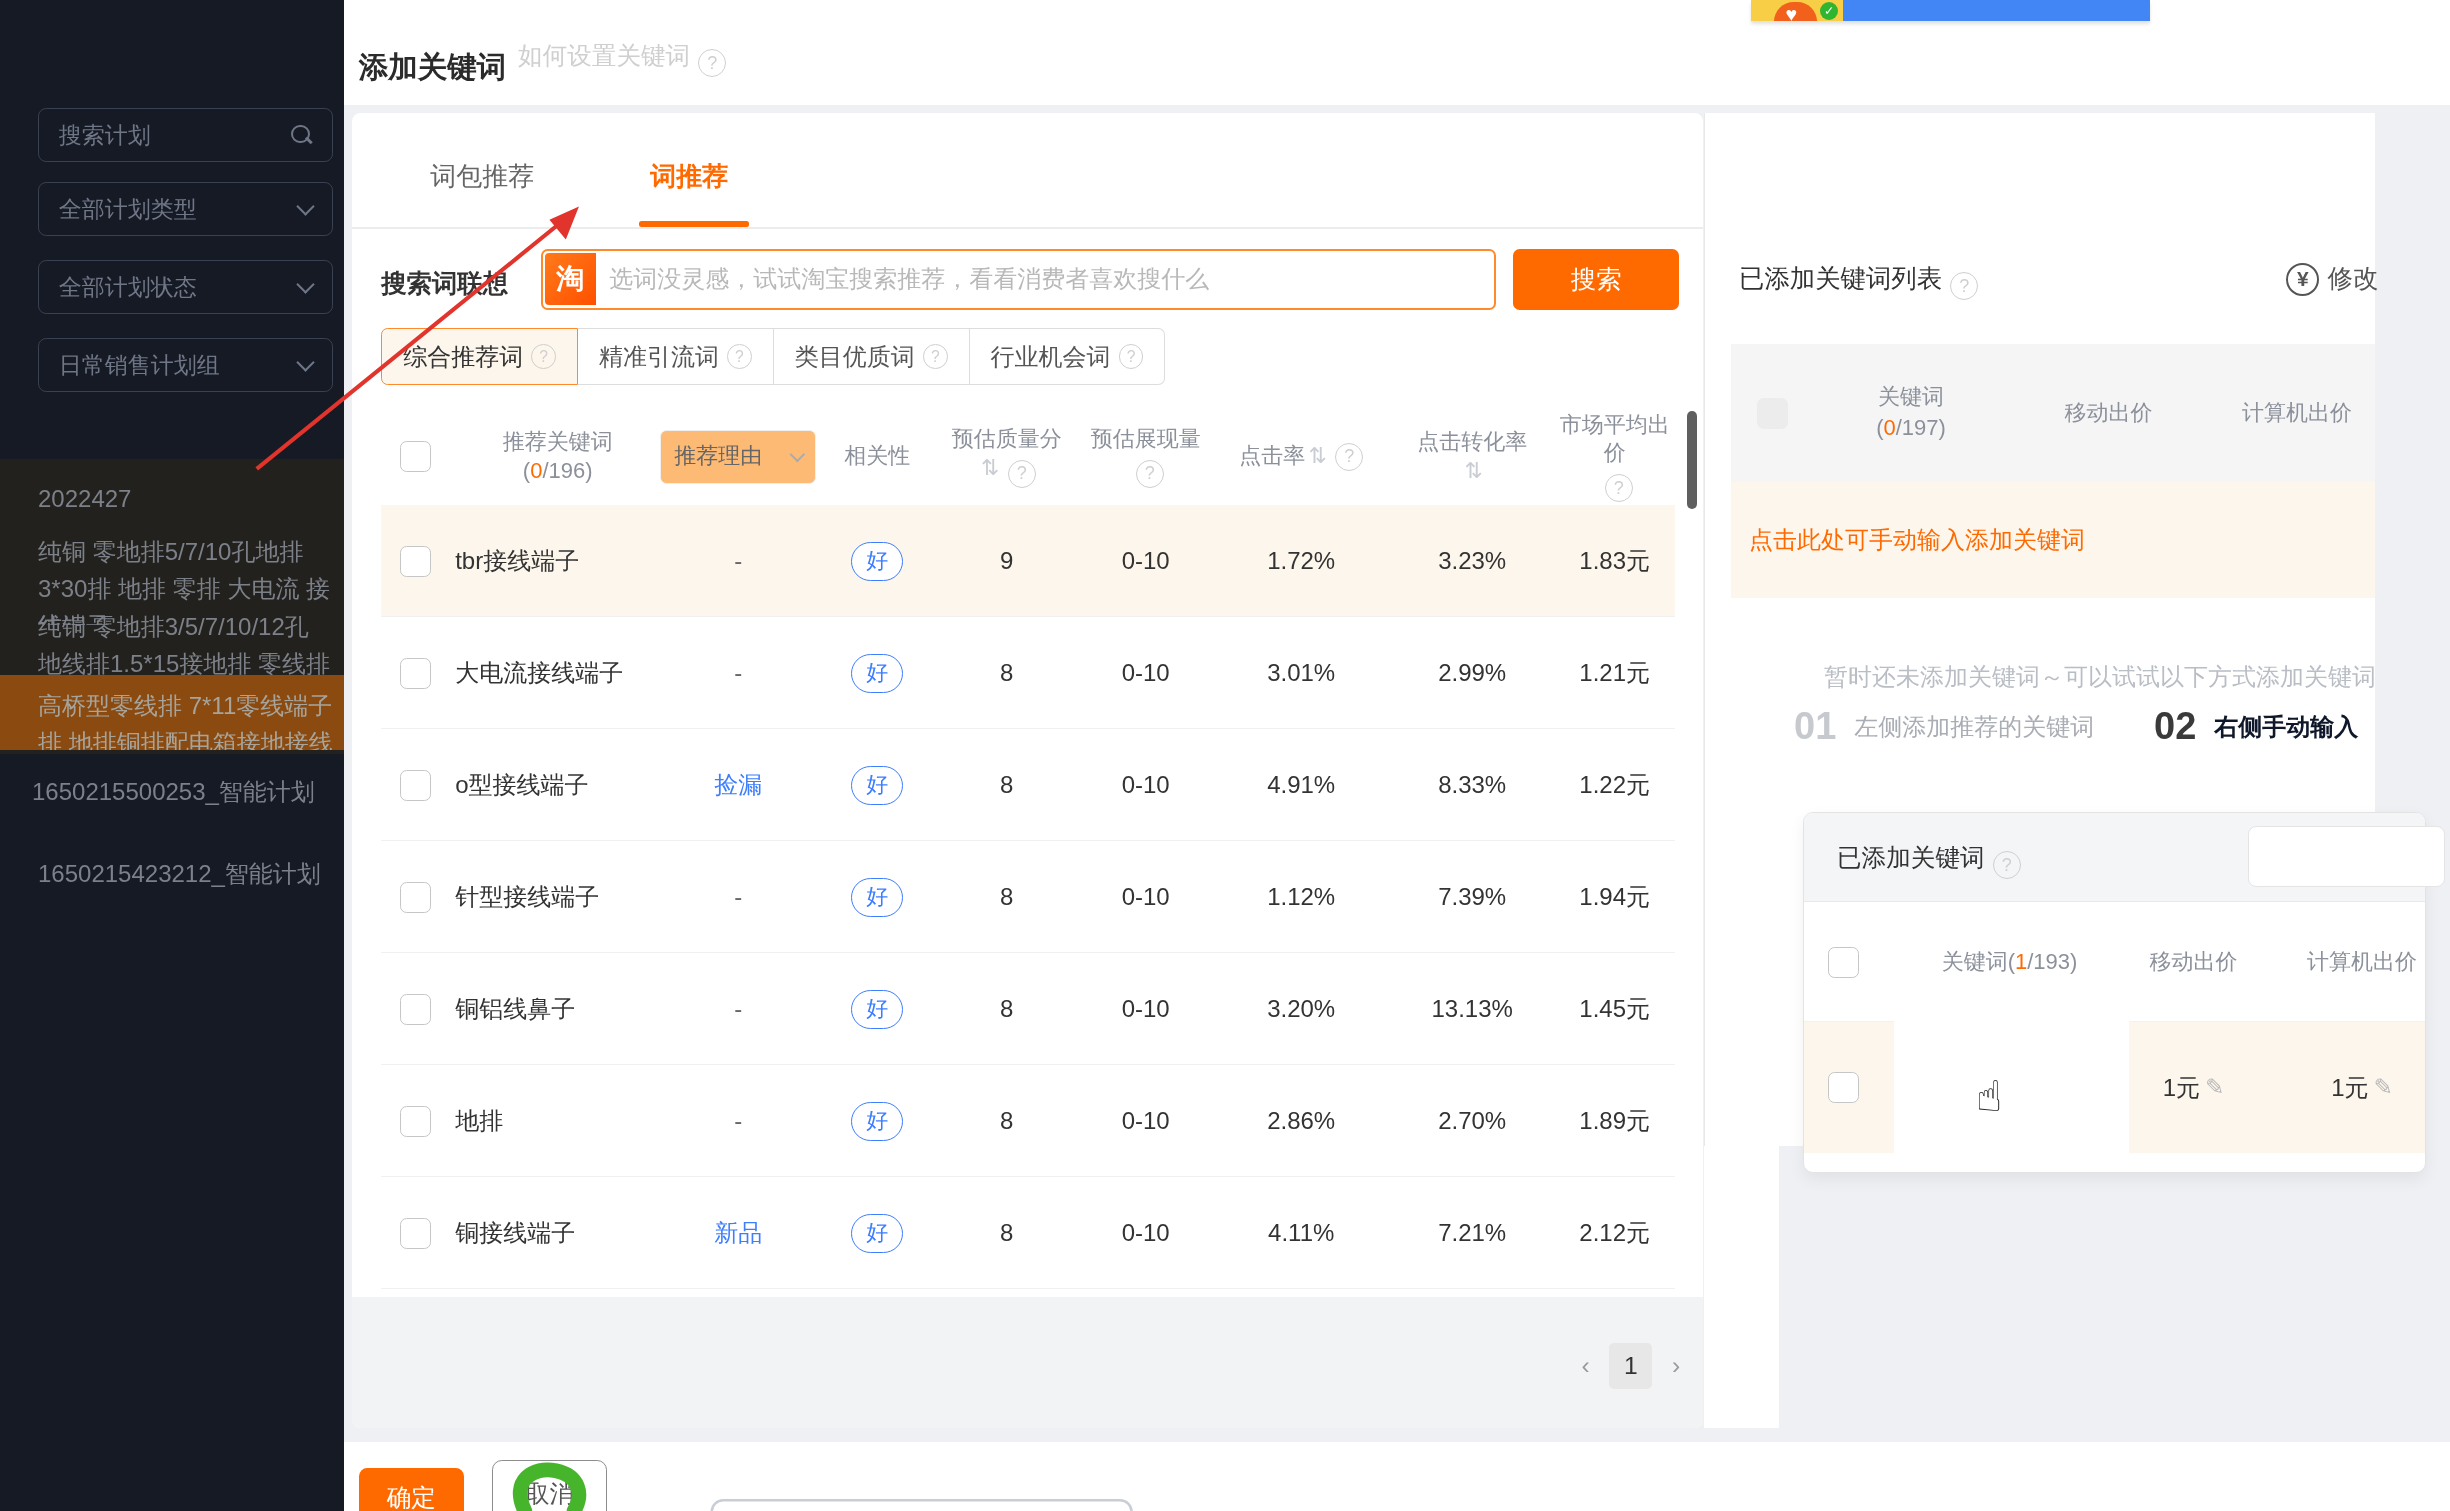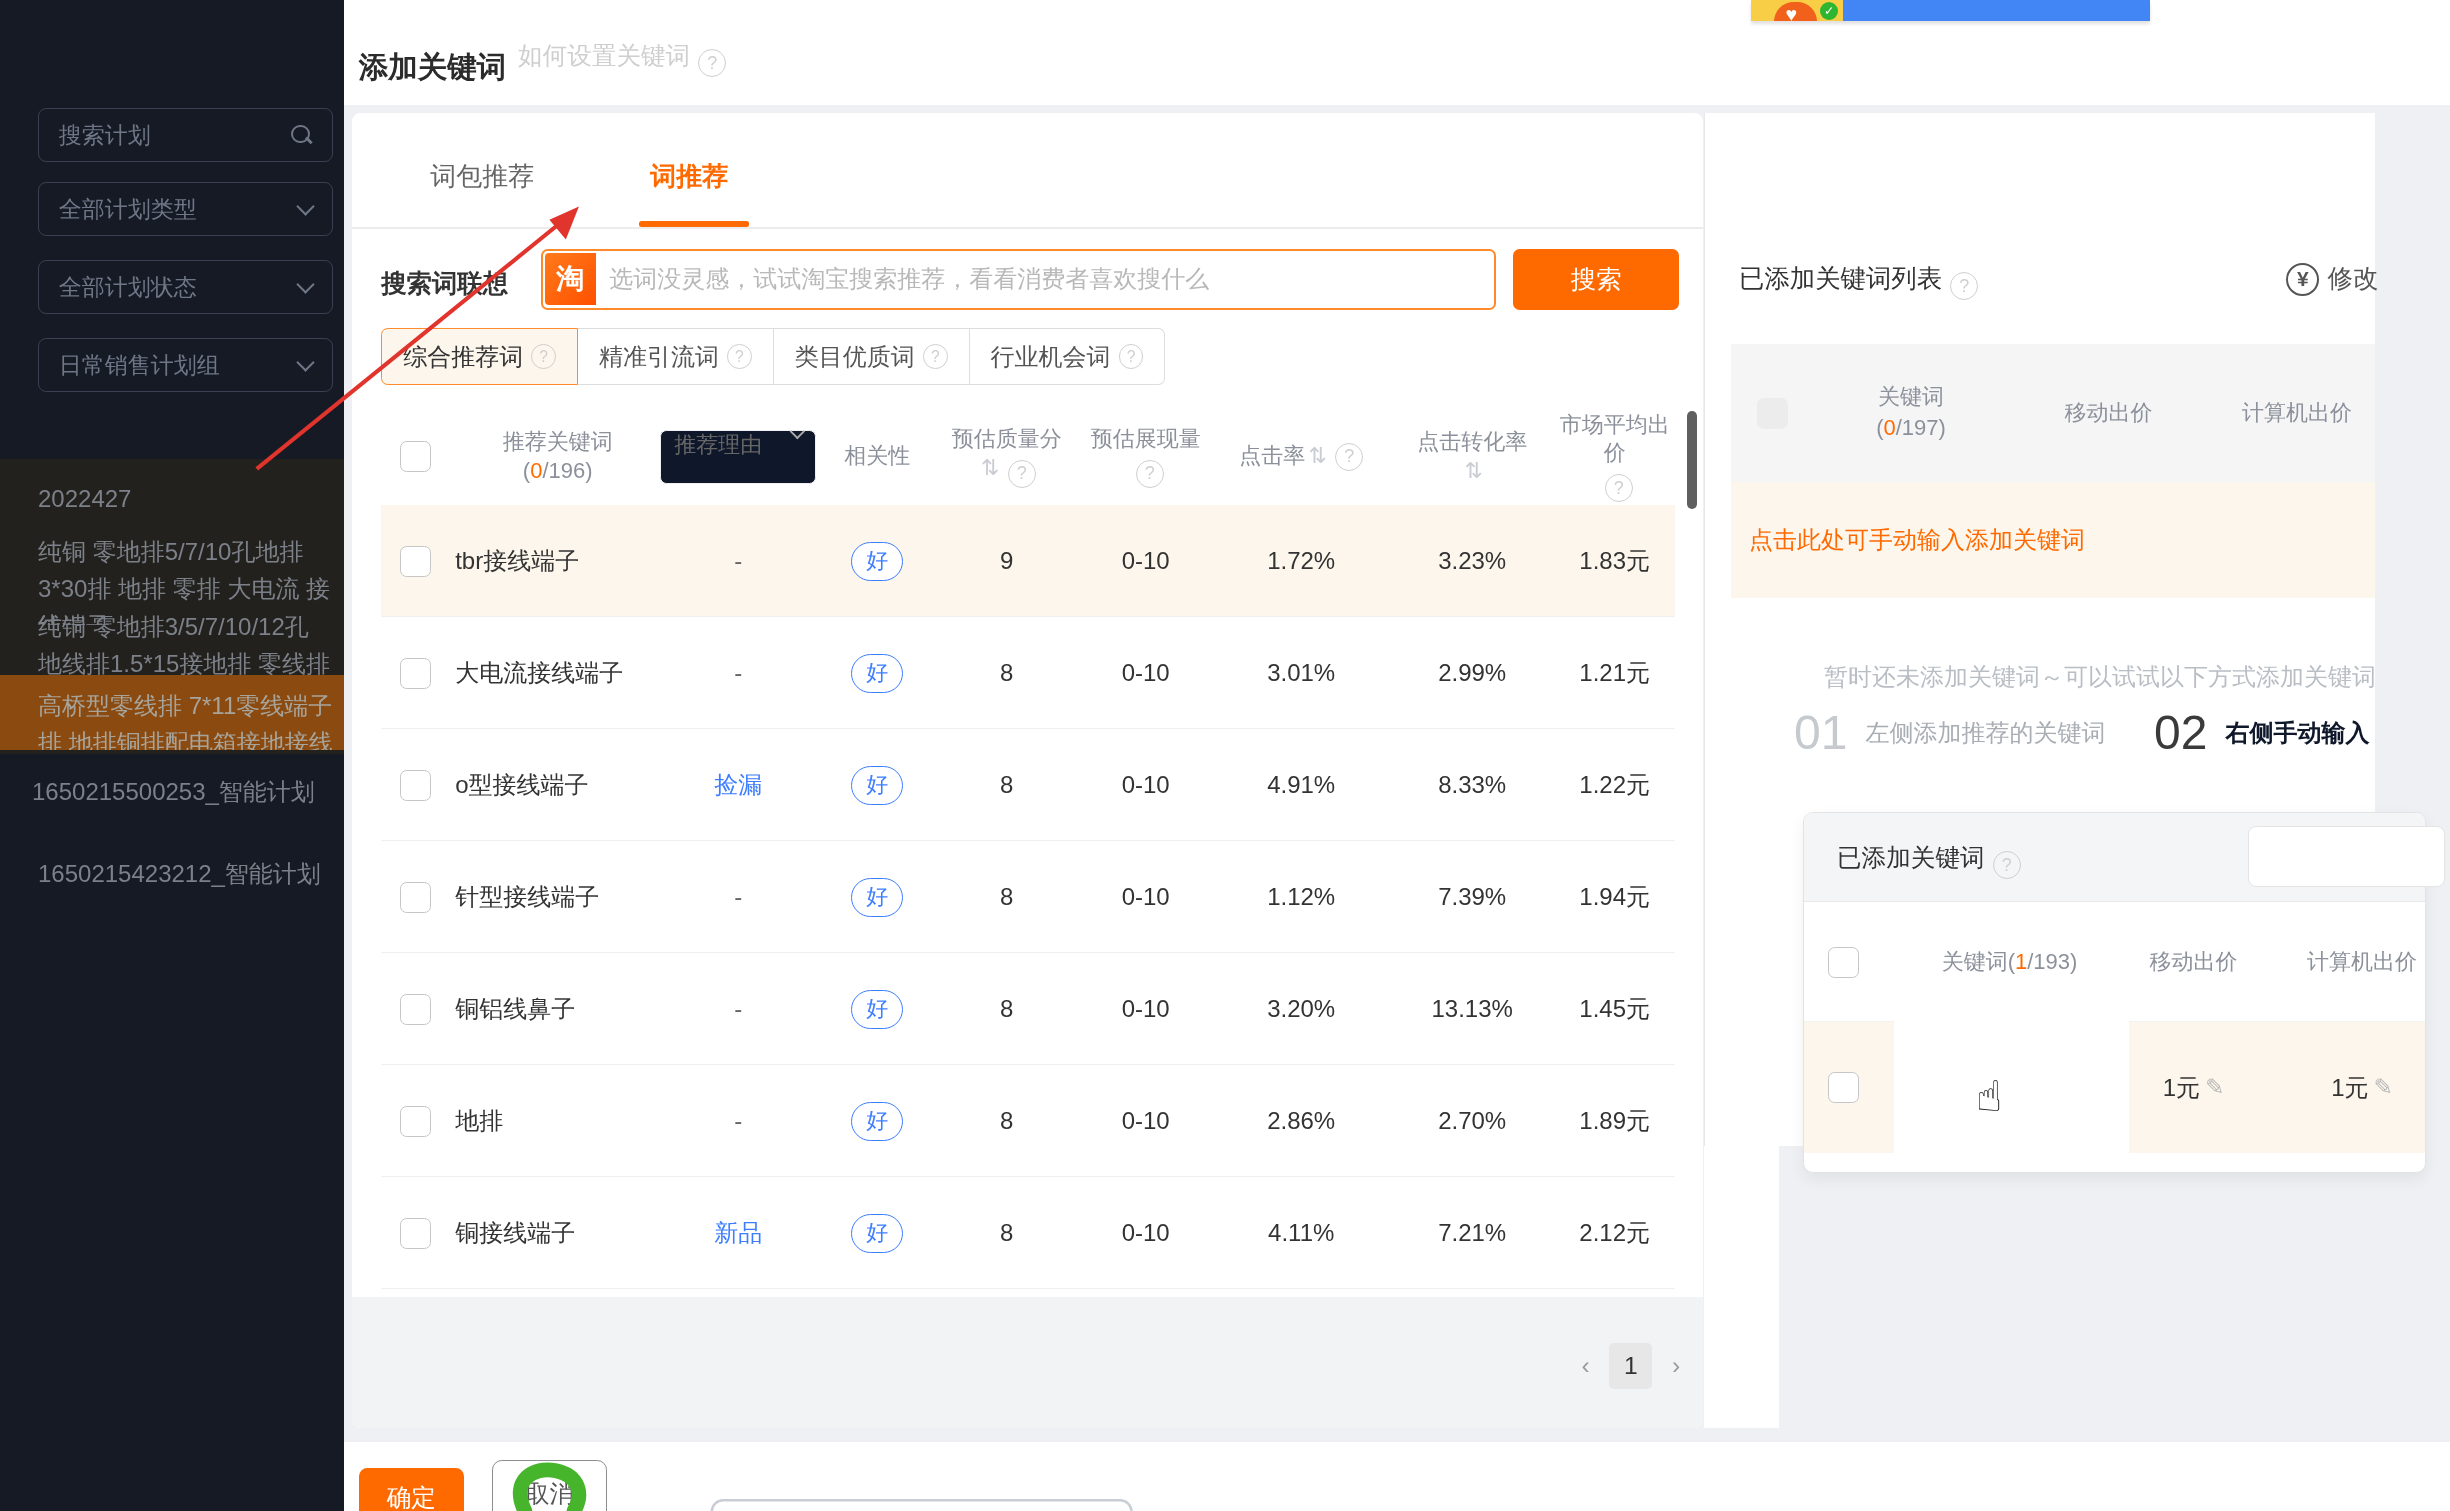--- a/index.html
+++ b/index.html
@@ -63,22 +63,22 @@
   .c1 { left:16.4px;  width:36px; }
   .c2 { left:74px;  width:205px; }
   .c3 { left:279px; width:156px; }
   .c4 { left:447px; width:98px; }
   .c5 { left:558px; width:135px; }
   .c6 { left:693px; width:143px; }
   .c7 { left:840px;width:160px; }
   .c8 { left:1009px;width:164px; }
   .c9 { left:1173px;width:121px; }
   .sort { color:#c9ccd2; font-size:22px; margin-left:3.3px; }
-  .reason-select { width:164px; height:54px; background:#0f172a; border:1.6px solid #f0f0f0; border-radius:6.6px; display:flex;
-                   align-items:flex-start; justify-content:space-between; padding:0 13px; color:#666; }
+  .reason-select { width:164px; height:54px; background:#fdba74; border:1.6px solid #f0f0f0; border-radius:6.6px; display:flex;
+                   align-items:center; justify-content:space-between; padding:0 13px; color:#666; }
   .reason-select .chev { border-color:#aaa; width:10.7px; height:10.7px; }
   .orange { color:#ff6a00; }
   .trow { position:relative; height:112px; border-bottom:1.6px solid #f0f0f0; font-size:24px; color:#333; }
   .trow .col { height:112px; }
   .trow.hl { background:#fdf6ec; }
   .kw-cell { justify-content:flex-start !important; text-align:left; }
   .blue { color:#3d7eff; }
   .dash { color:#666; }
   .badge-good { display:inline-flex; align-items:center; justify-content:center; min-width:52px; height:39px; padding:0 8.2px;
                 border:1.6px solid #3d7eff; color:#3d7eff; border-radius:19.7px; font-size:22px; background:#fff; }
@@ -103,21 +103,21 @@
   .rp-thead { position:absolute; left:26px; top:231px; width:644px; height:138px; background:#f5f5f6; color:#8b909a; font-size:22px; }
   .rcol { position:absolute; top:0; height:138px; display:flex; align-items:center; justify-content:center; text-align:center; line-height:1.4; }
   .r1 { left:23px; width:36px; }
   .r2 { left:90px; width:180px; }
   .r3 { left:312px; width:131px; }
   .r4 { left:492px; width:148px; }
   .rp-manual { position:absolute; left:26px; top:369px; width:644px; height:116px; background:#fdf6ec; display:flex; align-items:center; padding-left:18px; }
   .rp-manual span { color:#ff6a00; font-size:24px; }
   .empty-text { position:absolute; left:0; top:548px; width:671px; text-align:right; color:#b9bdc4; font-size:24px; }
   .step { position:absolute; top:592px; display:flex; align-items:center; gap:18px; }
-  .step .num { font-size:48px; color:#c6c9cе; color:#c6c9ce; }
+  .step .num { font-size:38px; color:#c6c9cе; color:#c6c9ce;font-weight:bold; }
   .step .txt { font-size:24px; color:#a9adb4; }
   .step.dark .num { color:#3a3a3a; }
   .step.dark .txt { color:#0f172a; font-weight:bold; }
   .s1 { left:89px; }
   .s2 { left:449px; }
 
   
   .pop { position:absolute; left:98px; top:699px; width:623px; height:361px; border:1.6px solid #e3e3e3; border-radius:9.8px;
          box-shadow:0 6.6px 16.4px rgba(0,0,0,.06); background:#fff; }
   .pop-head { position:relative; height:89px; background:#f4f5f7; border-radius:8.2px 8.2px 0 0; border-bottom:1.6px solid #e9e9e9; }

